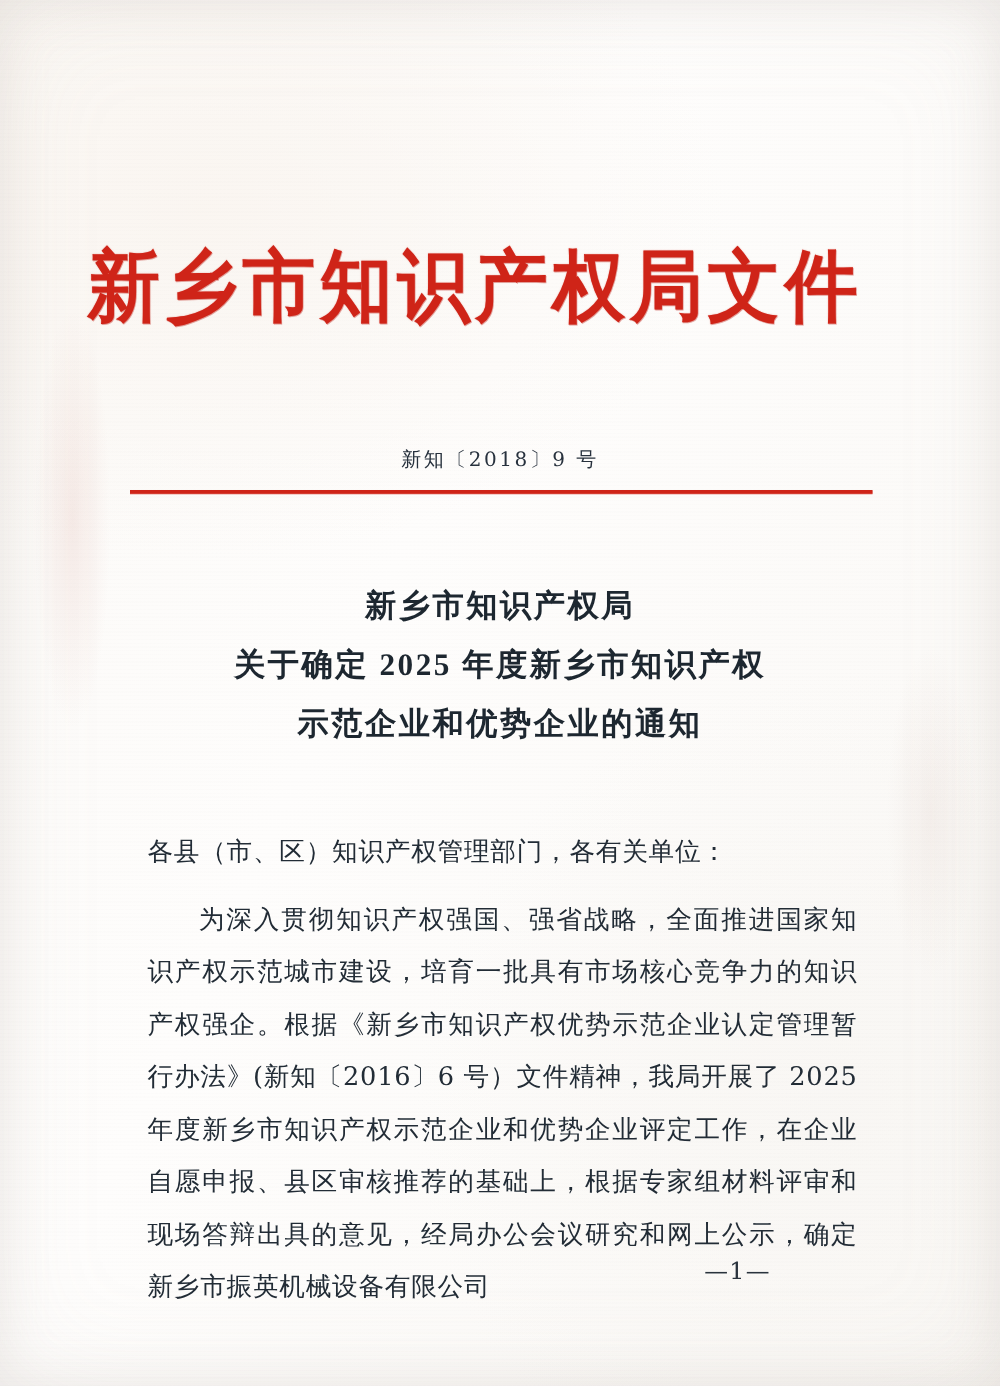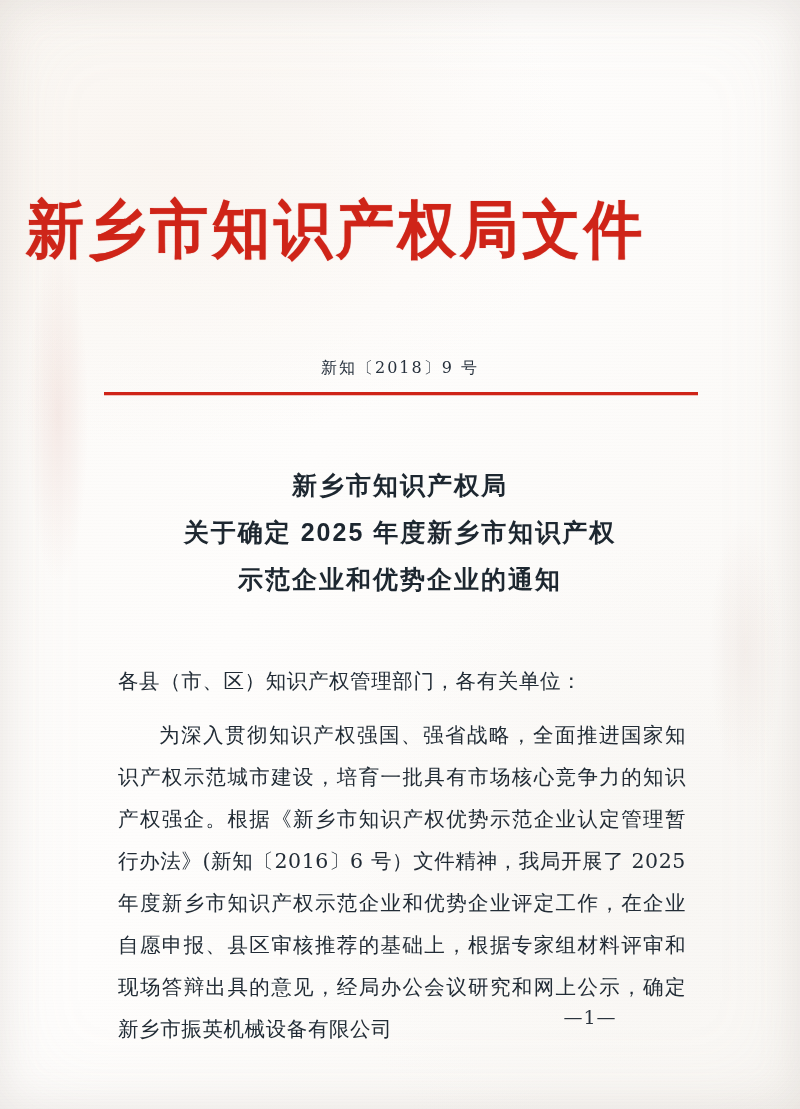--- a/index.html
+++ b/index.html
@@ -58,20 +58,21 @@
     pointer-events: none;
   }
 
   
   .masthead {
     position: absolute;
     top: 196px;
     left: 0;
     width: 672px;
     text-align: center;
+    padding-left: 44px;
   }
   .masthead-title {
     display: inline-block;
     color: #cf2418;
     font-family: "DejaVu Serif", serif;
     font-size: 58px;
     font-weight: bold;
     letter-spacing: 4px;
     line-height: 1.15;
     text-shadow: 0 0 1px rgba(207,36,24,0.55), 0.5px 0.5px 0 rgba(180,25,18,0.35);
@@ -103,21 +104,21 @@
   
   .title-block {
     position: absolute;
     top: 462px;
     left: 0;
     width: 800px;
     text-align: center;
     color: #1d2730;
   }
   .title-line {
-    font-family: Liberation Sans, sans-serif;
+    font-family: Liberation Serif, serif;
     font-size: 25px;
     font-weight: bold;
     letter-spacing: 2px;
     line-height: 47px;
   }
 
   
   .body-block {
     position: absolute;
     top: 648px;

